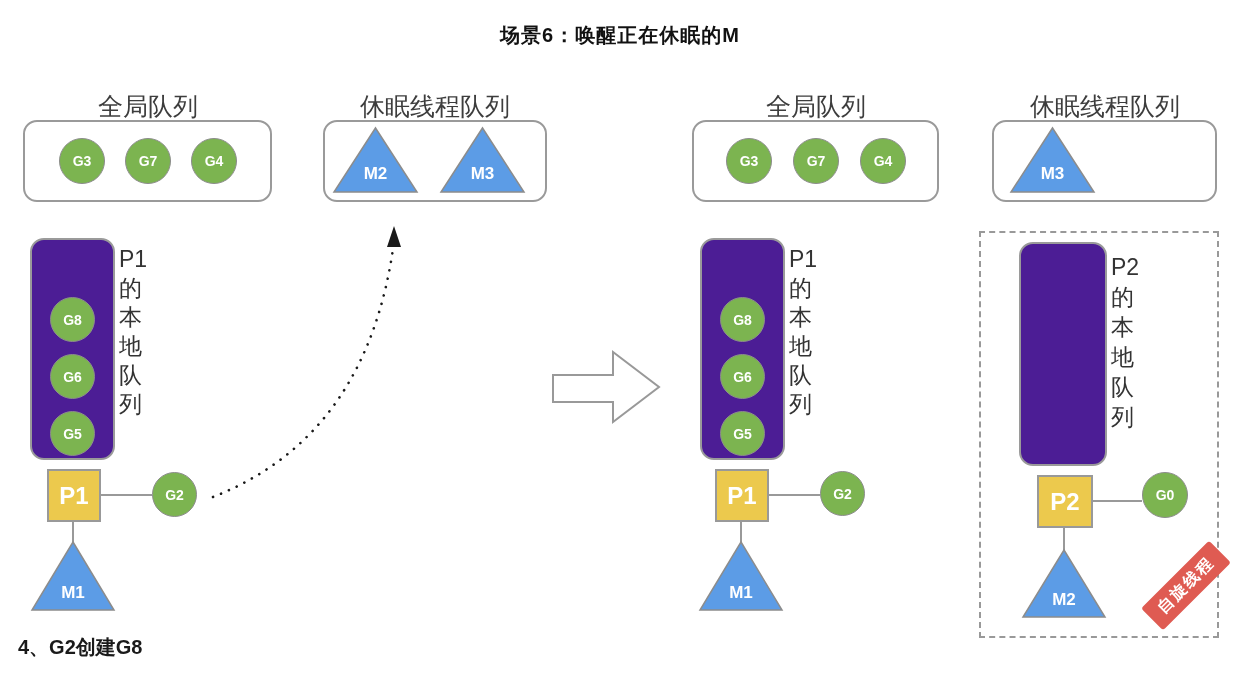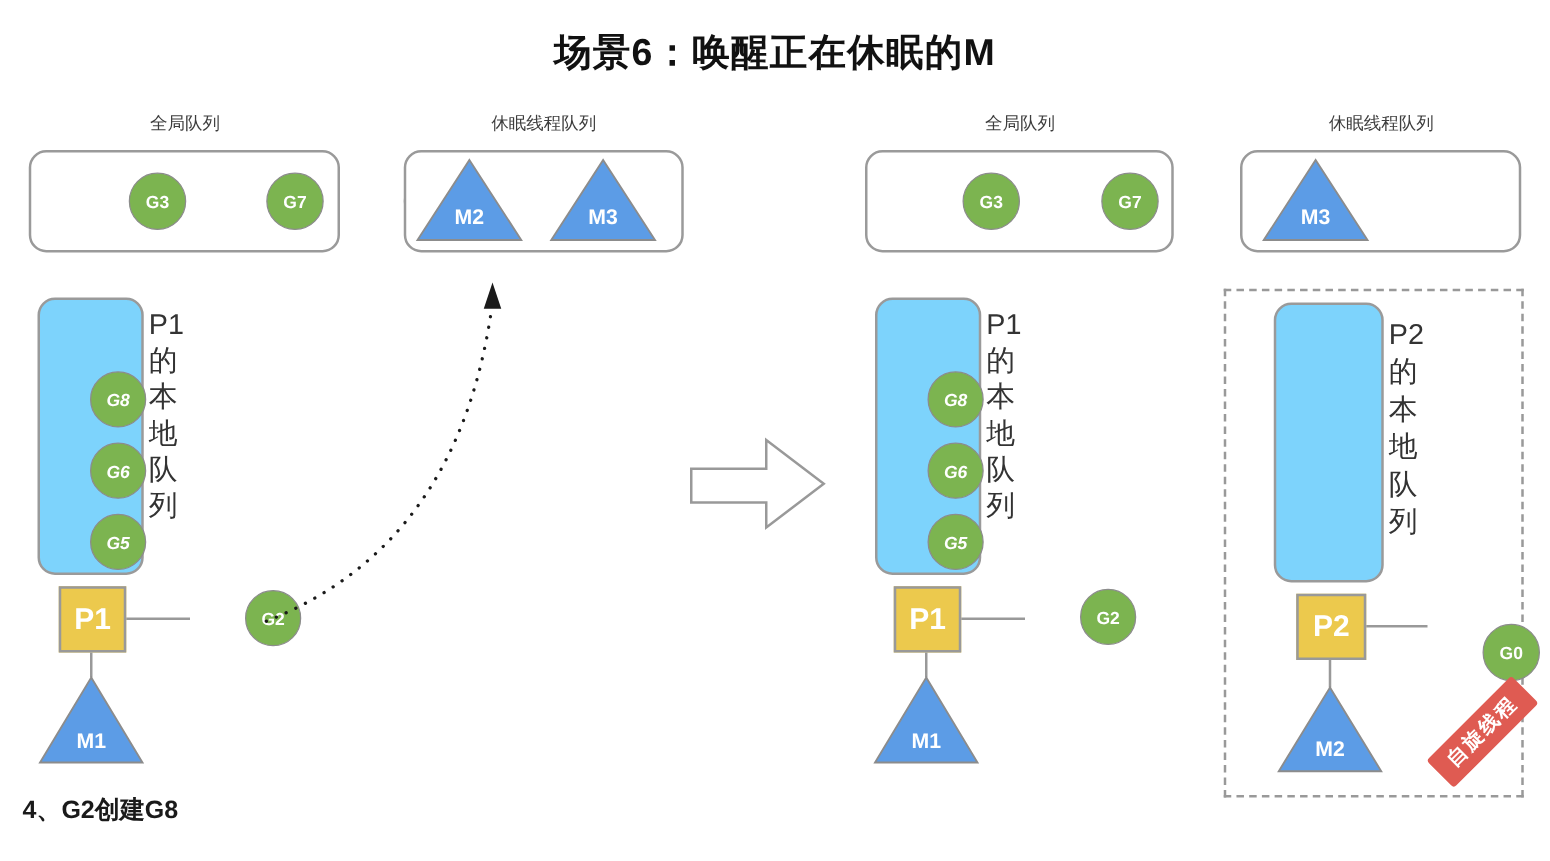--- a/index.html
+++ b/index.html
@@ -1,34 +1,34 @@
 <!DOCTYPE html>
 <html><head>
 <meta charset="utf-8">
 <style>
   html,body{margin:0;padding:0;background:#fff;}
   #canvas{position:relative;width:1240px;height:689px;background:#fff;overflow:hidden;
           font-family:"Liberation Sans","DejaVu Sans",sans-serif;}
 
   .title{position:absolute;left:0;top:22px;width:1240px;text-align:center;
-         font-size:30px;font-weight:bold;color:#111;letter-spacing:1px;}
+         font-size:20px;font-weight:bold;color:#111;letter-spacing:1px;}
 
-  .qlabel{position:absolute;text-align:center;font-size:14px;color:#3d3d3d;}
+  .qlabel{position:absolute;text-align:center;font-size:25px;color:#3d3d3d;}
 
   .qbox{position:absolute;border:2px solid #9a9a9a;border-radius:14px;background:#fff;
         box-sizing:border-box;display:flex;}
   .qbox.gq{align-items:center;}
   .qbox.sq{align-items:flex-end;}
 
   .gc{width:46px;height:46px;border-radius:50%;background:#7CB450;border:1.5px solid #8C8C8C;
       box-sizing:border-box;display:flex;align-items:center;justify-content:center;
-      color:#fff;font-weight:bold;font-size:14px;flex:0 0 auto;margin-left:44px;}
+      color:#fff;font-weight:bold;font-size:14px;flex:0 0 auto;}
 
-  .localq{position:absolute;border:2px solid #9a9a9a;border-radius:14px;background:#7dd3fc;
-          box-sizing:border-box;display:flex;flex-direction:column;align-items:center;font-style:italic;}
+  .localq{position:absolute;border:2px solid #9a9a9a;border-radius:14px;background:#4c1d95;
+          box-sizing:border-box;display:flex;flex-direction:column;align-items:center;}
 
   .vlabel{position:absolute;display:flex;flex-direction:column;font-size:23px;color:#333;
           line-height:29px;text-align:left;}
 
   .psq{position:absolute;background:#ECC94D;border:2px solid #999;box-sizing:border-box;
        display:flex;align-items:center;justify-content:center;color:#fff;font-weight:bold;font-size:24px;}
 
   .hline{position:absolute;height:2px;background:#999;}
   .vline{position:absolute;width:2px;background:#999;}
 
@@ -150,21 +150,21 @@
     <span>P2</span>
     <span>的</span>
     <span>本</span>
     <span>地</span>
     <span>队</span>
     <span>列</span>
   </div>
 
   <div class="psq" style="left:1037px;top:475px;width:56px;height:53px;">P2</div>
   <div class="hline" style="left:1093px;top:500px;width:49px;"></div>
-  <div class="gc" style="left:1142px;top:499px;position:absolute;width:46px;height:46px;">G0</div>
+  <div class="gc" style="left:1142px;top:472px;position:absolute;width:46px;height:46px;">G0</div>
   <div class="vline" style="left:1063px;top:528px;height:22px;"></div>
   <svg class="tri" style="left:1021px;top:548px;" width="86" height="71">
     <polygon points="43,2 84,69 2,69" fill="#5C9CE6" stroke="#8C8C8C" stroke-width="1.5"></polygon>
     <text x="43" y="57" text-anchor="middle">M2</text>
   </svg>
 
   <div class="badge" style="left:1138px;top:570px;width:96px;height:31px;">自旋线程</div>
 
 </div>
 

